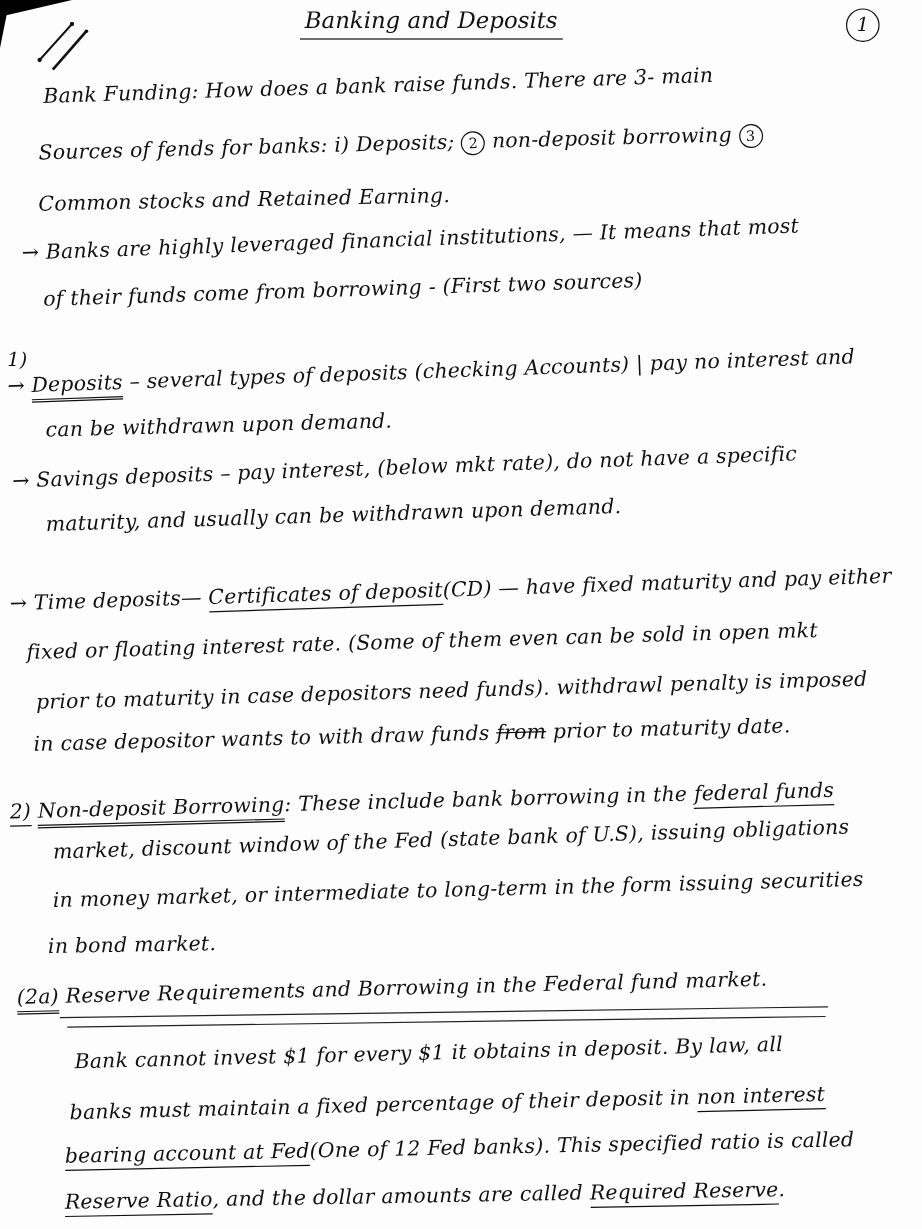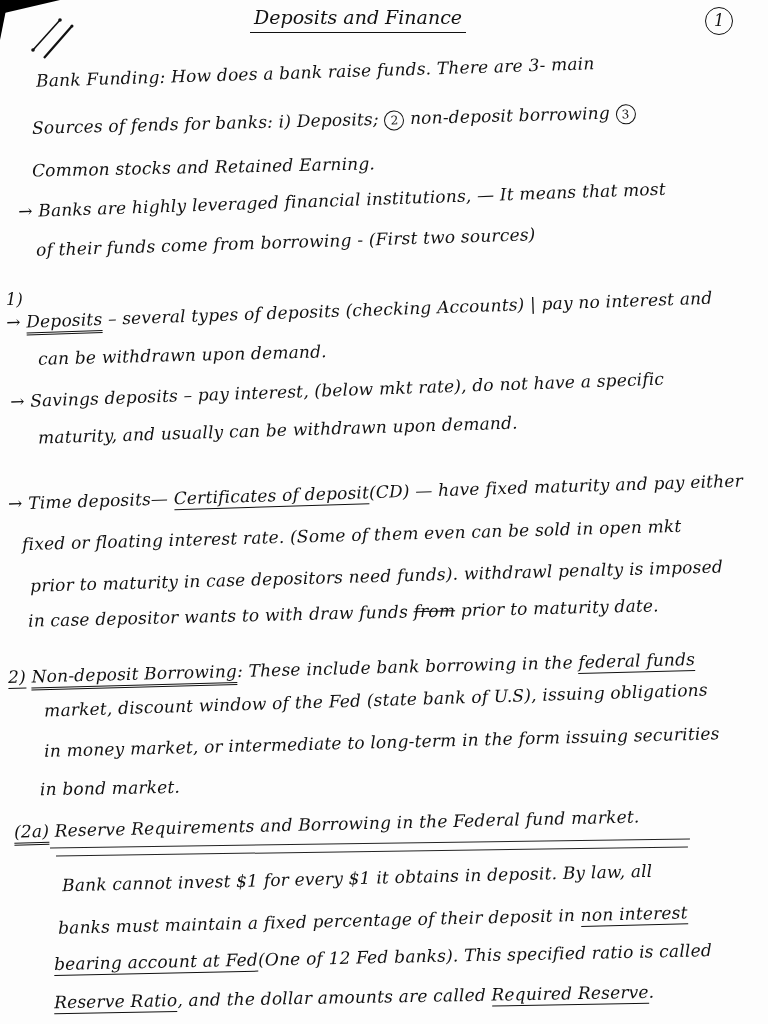--- a/index.html
+++ b/index.html
@@ -51,21 +51,21 @@
 <div class="corner-side"></div>
 
 <svg class="slash-mark" width="50" height="45" viewBox="0 0 50 45">
   <line x1="30" y1="2" x2="3" y2="32" stroke="#111" stroke-width="1.6"></line>
   <line x1="42" y1="8" x2="14" y2="40" stroke="#111" stroke-width="2.2"></line>
   <circle cx="30" cy="2" r="1.8" fill="#111"></circle>
     <circle cx="3" cy="32" r="1.8" fill="#111"></circle>
   <circle cx="42" cy="8" r="1.5" fill="#111"></circle>
 </svg>
 
-<div class="title">Deposits and Finance</div>
+<div class="title">Banking and Deposits</div>
 <div class="page-num">1</div>
 
 <div class="line" style="left:36px;top:62px;transform:rotate(-1.8deg);">
   <span>Bank Funding</span><span>: How does a bank raise funds. There are 3- main</span>
 </div>
 <div class="line" style="left:32px;top:110px;transform:rotate(-1.5deg);">
   <span>Sources of fends for banks: i) Deposits;</span>
   <span class="circ">2</span>
   <span>non-deposit borrowing</span>
   <span class="circ">3</span>

